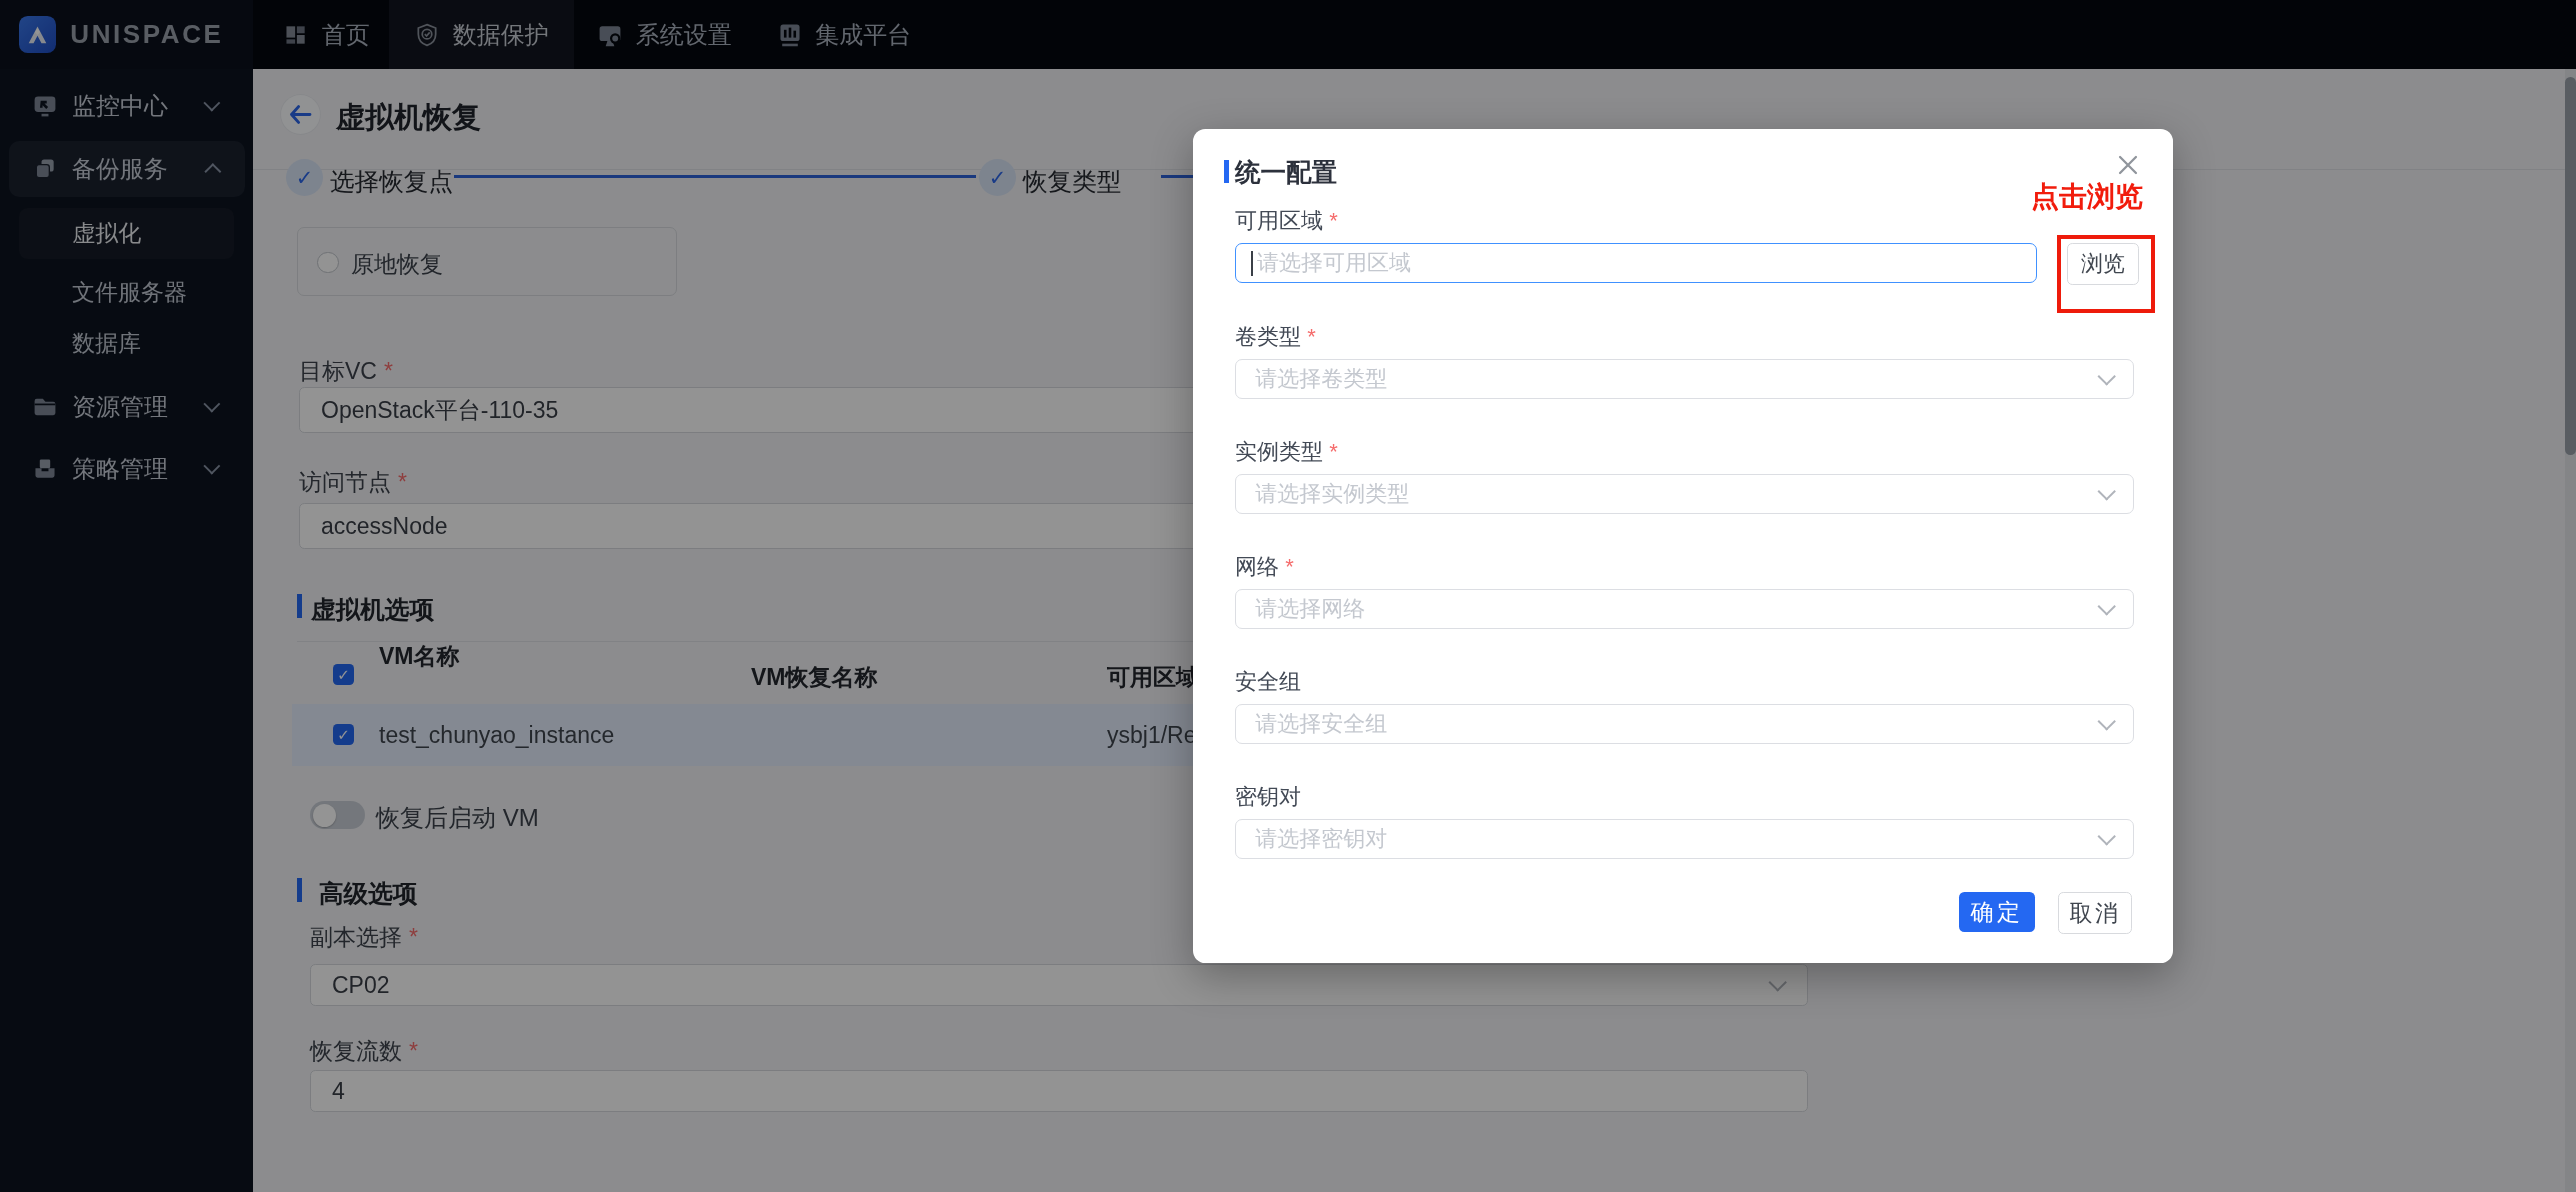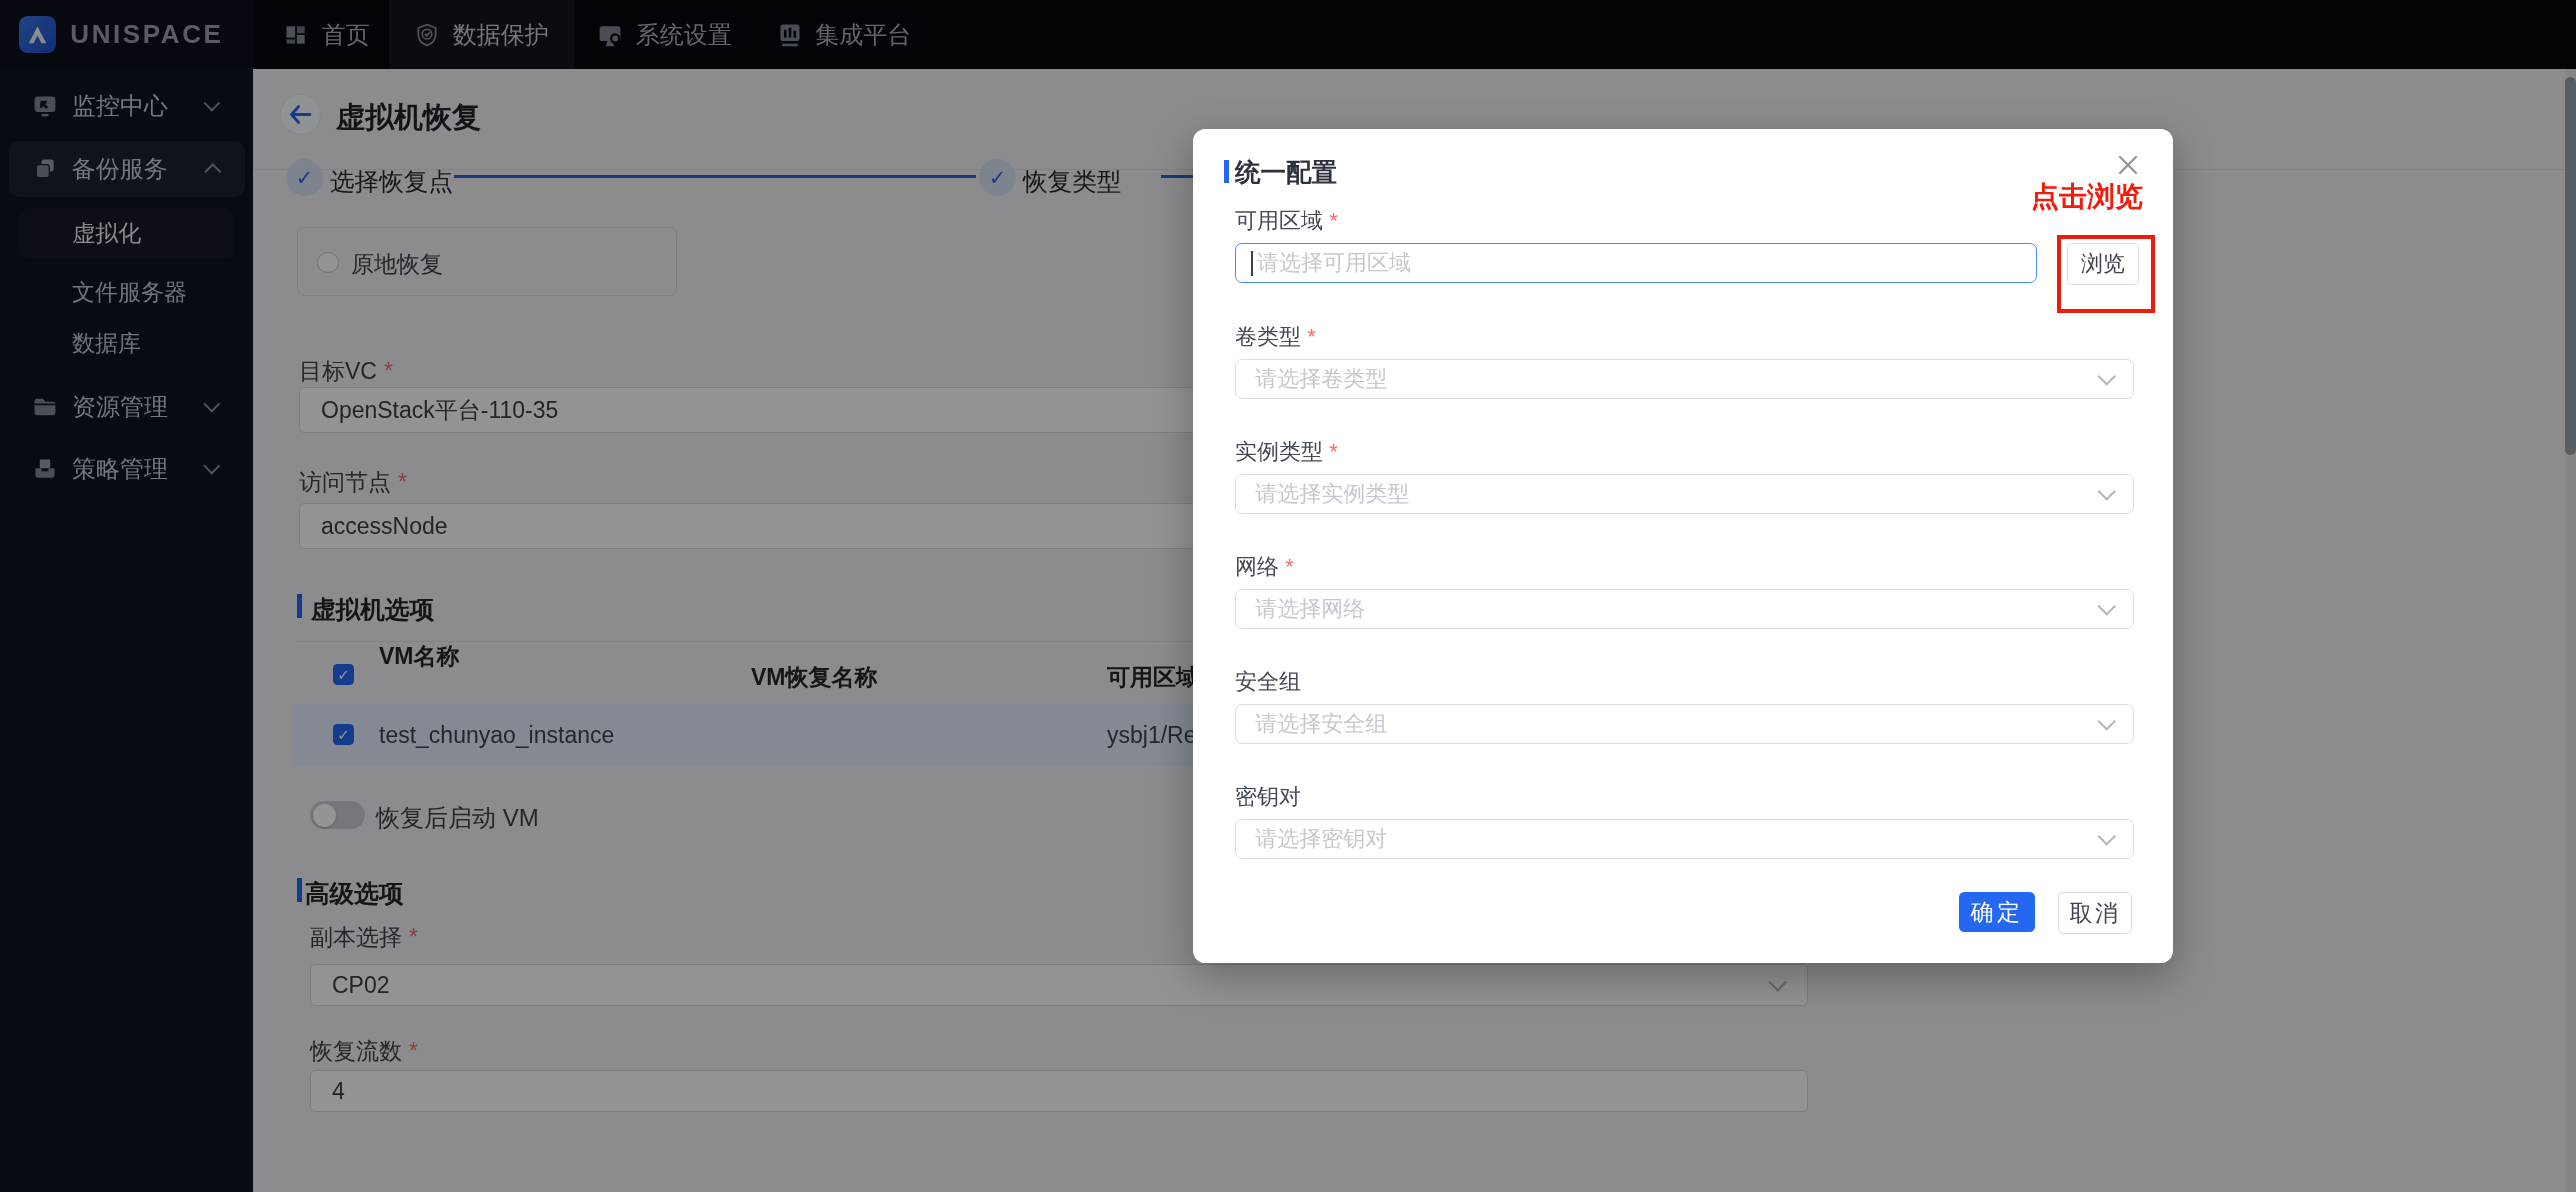--- a/index.html
+++ b/index.html
@@ -245,21 +245,21 @@
     <div class="td abs" style="left:87px;top:17.6px;">test_chunyao_instance</div>
     <div class="td abs" style="left:815px;top:17.6px;">ysbj1/Regi</div>
   </div>
 
   <div id="toggle" class="abs">
     <div id="toggleknob" class="abs"></div>
   </div>
   <div class="formlabel abs" style="left:123px;top:733px;font-size:24px;">恢复后启动 VM</div>
 
   <div class="sectionbar abs" style="left:44px;top:809px;"></div>
-  <div class="sectiontitle abs" style="left:52px;top:808px;">高级选项</div>
+  <div class="sectiontitle abs" style="left:66px;top:808px;">高级选项</div>
 
   <div class="abs" style="left:57px;top:853px;">
     <span class="formlabel">副本选择</span><span class="req">*</span>
   </div>
   <div class="bigfield abs" style="left:57px;top:895px;width:1498px;height:42px;justify-content:space-between;padding-right:23px;">
     <span>CP02</span>
     <span class="selchev" style="margin-top:-4.4px;"></span>
   </div>
 
   <div class="abs" style="left:57px;top:967px;">

